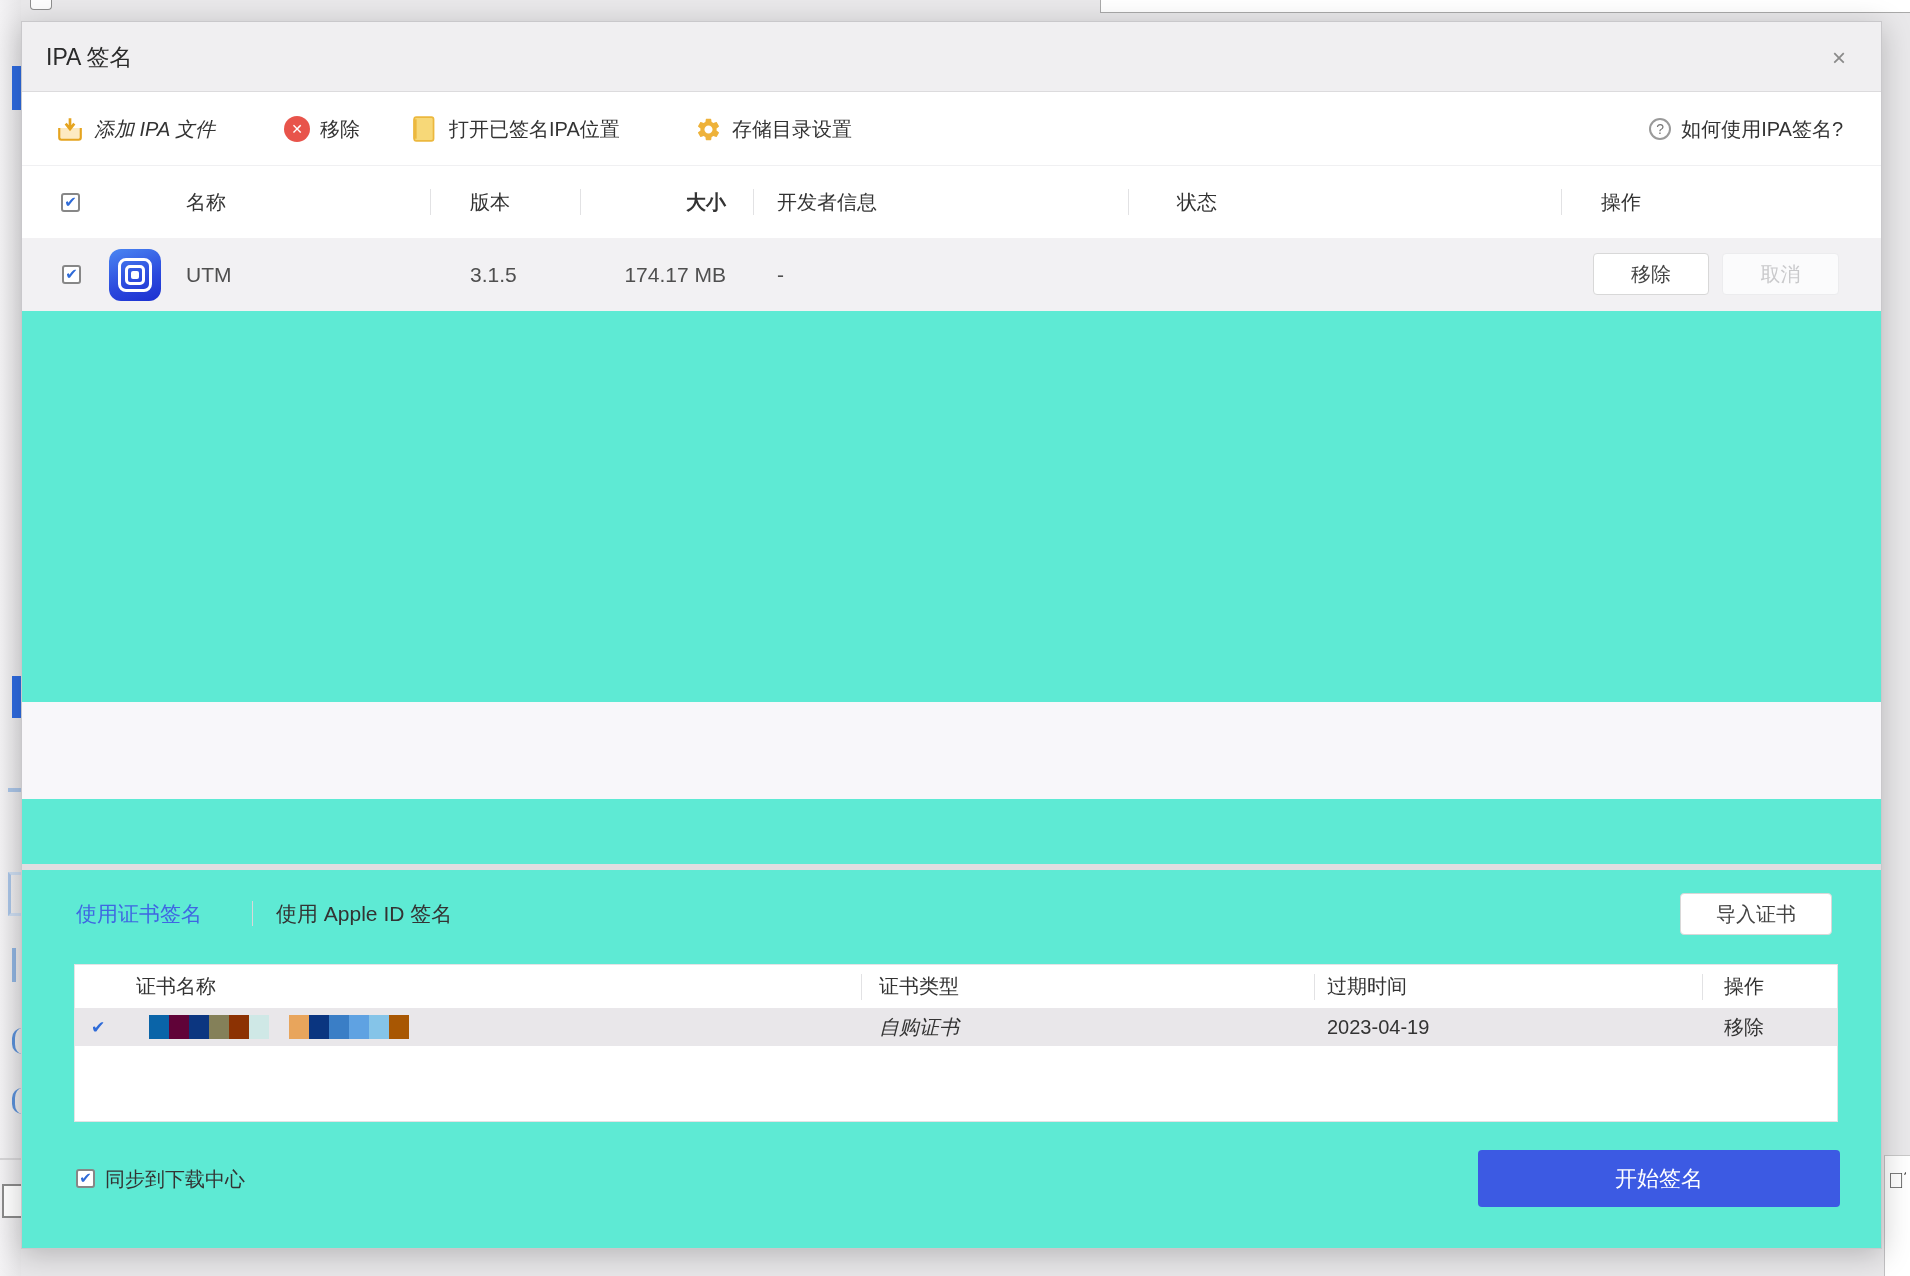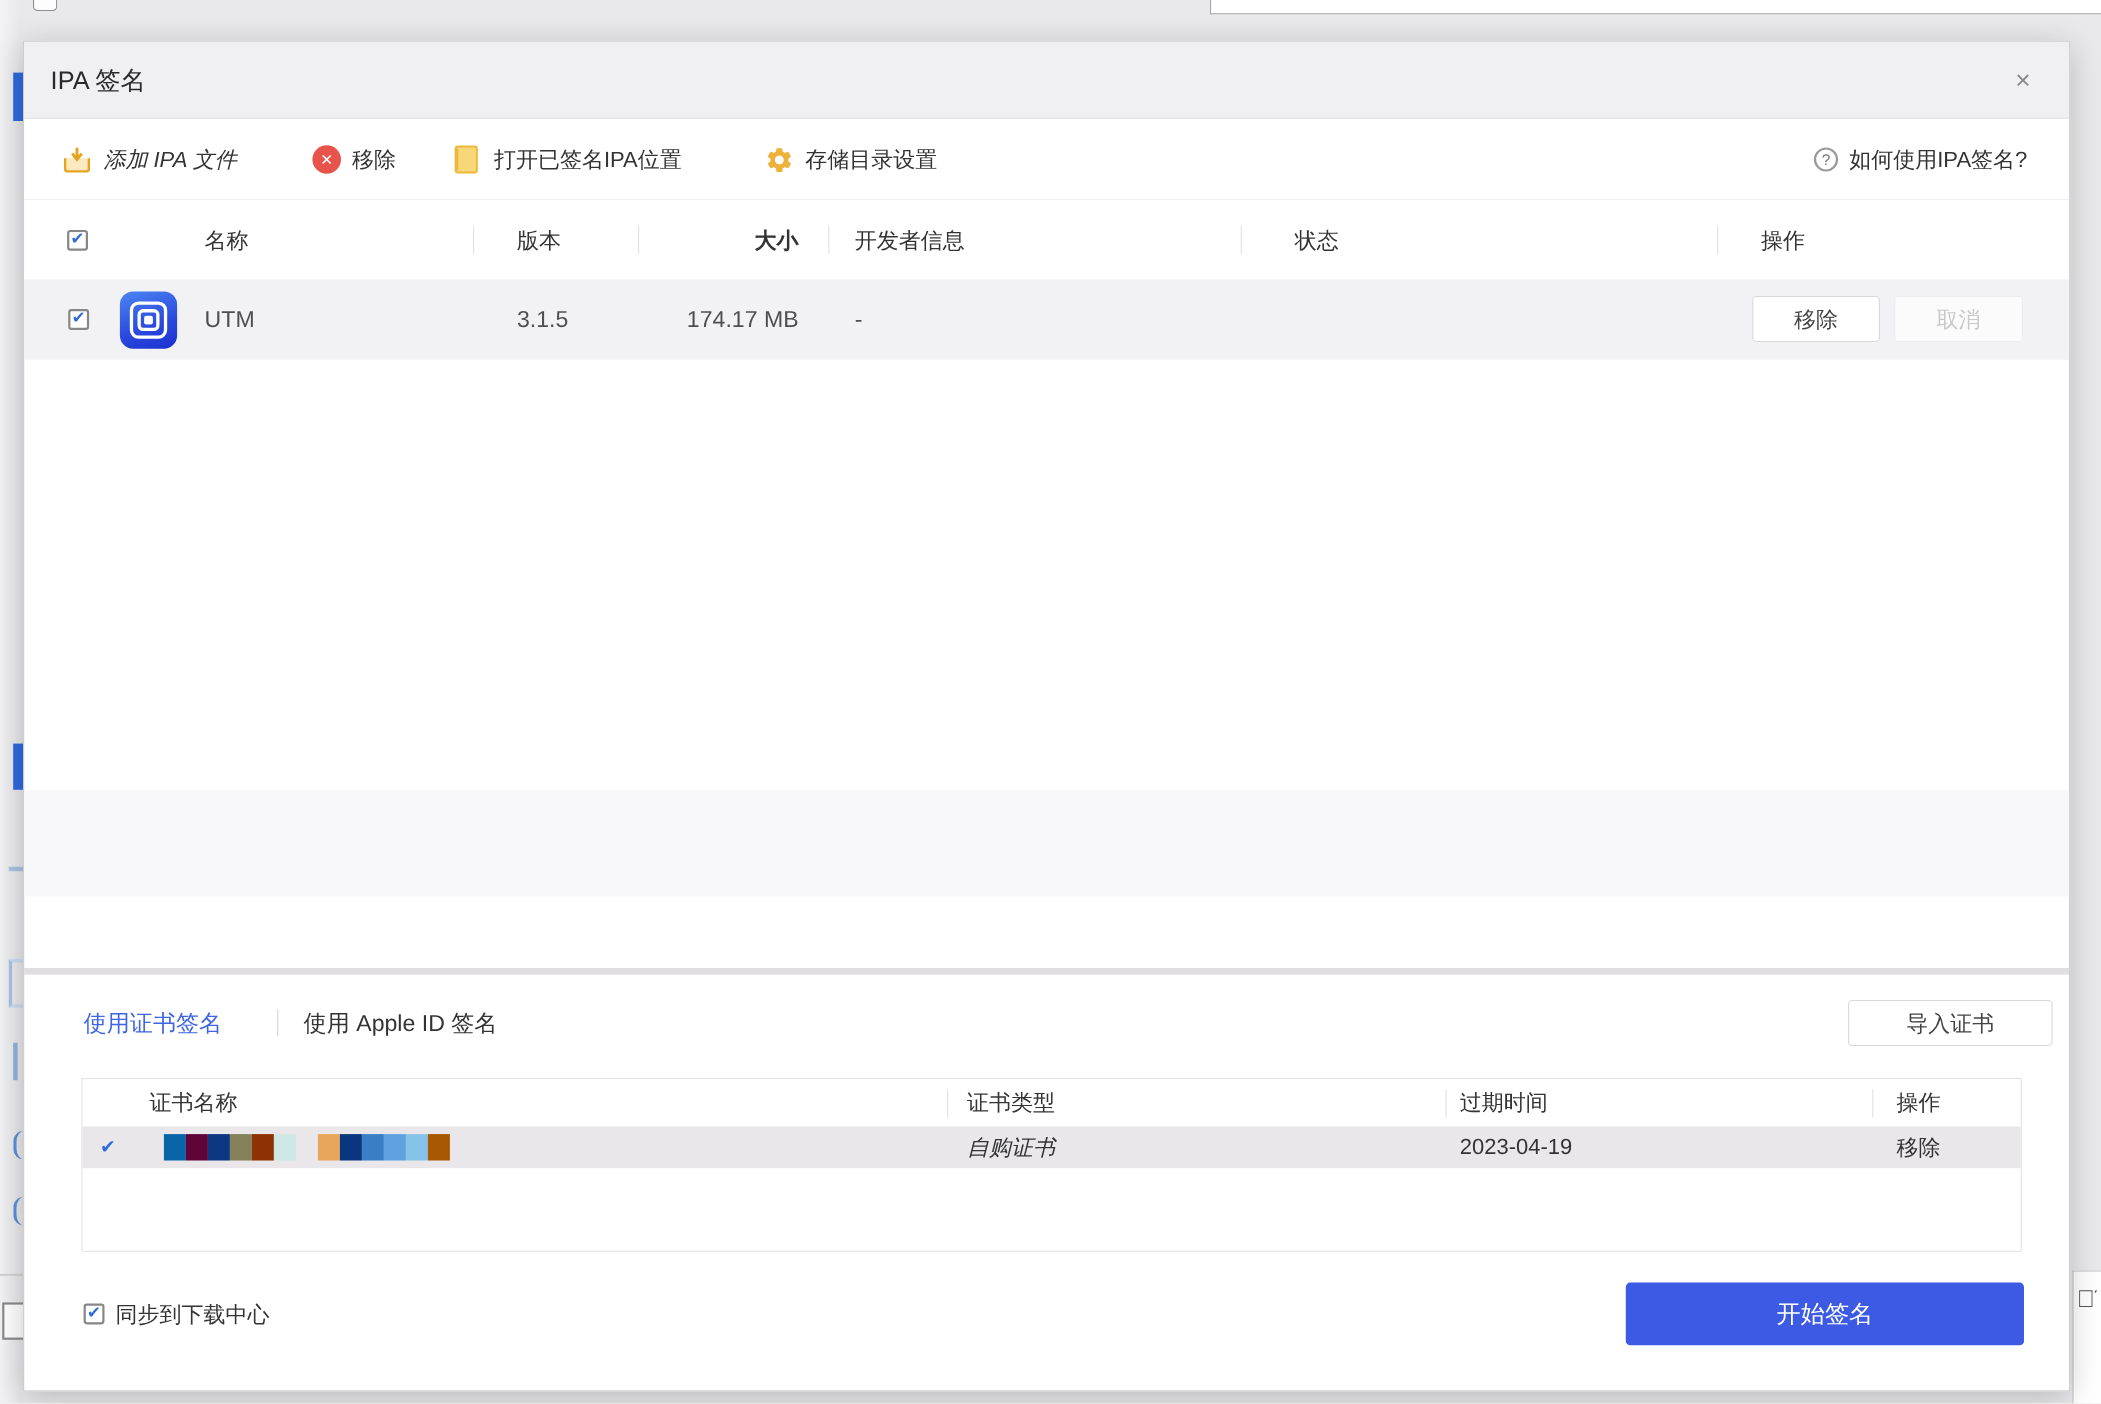--- a/index.html
+++ b/index.html
@@ -19,22 +19,22 @@
   .bg-bracket { left:8px; top:872px; width:14px; height:44px;
     border-left:3px solid #a9c4e6; border-top:3px solid #ccdcf0; border-bottom:3px solid #ccdcf0; }
   .bg-curve { left:12px; width:12px; height:26px; border-left:3px solid #5b90d8; border-radius:10px 0 0 10px; }
   .bg-bl-line { left:0; top:1158px; width:30px; height:2px; background:#d5d4d6; }
   .bg-bl-box { left:2px; top:1184px; width:24px; height:34px; background:#fff; border:2px solid #8a8a8a; }
   .bg-br-strip { left:1884px; top:1155px; width:26px; height:121px; background:#fff;
     border-left:1px solid #c2c1c3; border-top:1px solid #c9c9c9; }
   .bg-br-glyph { left:1888px; top:1168px; width:18px; height:30px; color:#555; font-size:22px; overflow:hidden; }
 
   
-  .dialog { left:21px; top:21px; width:1861px; height:1228px; background:#ffffff;
-    border:1px solid #c9c8cb; box-shadow:0 6px 28px rgba(0,0,0,.22);margin-top:16px; }
+  .dialog { left:21px; top:21px; width:1861px; height:1228px; background:#5eead4;
+    border:1px solid #c9c8cb; box-shadow:0 6px 28px rgba(0,0,0,.22); }
   .dialog .abs { position:absolute; }
 
   .titlebar { left:0; top:0; width:100%; height:70px; background:#f0eff1; border-bottom:1px solid #dcdbdd; }
   .title { left:24px; top:0; height:70px; line-height:70px; font-size:23px; color:#2a2a2a; }
   .close-x { right:24px; top:18px; width:36px; height:36px; text-align:center; line-height:36px;
     font-size:24px; color:#8a8a8a; cursor:pointer; }
 
   .toolbar { left:0; top:70px; width:100%; height:74px; background:#fff; border-bottom:1px solid #f0f0f2; }
   .tbtn { top:0; height:74px; display:flex; align-items:center; gap:10px; font-size:20px; color:#333; cursor:pointer; }
   .tbtn svg { display:block; }
@@ -65,21 +65,21 @@
   .utm-core { width:8px; height:8px; background:#fff; border-radius:2px; }
 
   .btn { border-radius:4px; font-size:20px; display:flex; align-items:center; justify-content:center; cursor:pointer; }
   .btn-plain { background:#fff; border:1px solid #d8d8d8; color:#444; }
   .btn-disabled { background:#fbfbfc; border:1px solid #ececee; color:#c9c9cb; cursor:default; }
 
   
   .tab { top:871px; height:41px; display:flex; align-items:center; font-size:21px; cursor:pointer; }
   .tab-active { color:#3f66e2; }
   .tab-divider { top:879px; width:1px; height:25px; background:#d8d8d8; }
-  .import-btn { left:1658px; top:871px; width:186px; height:42px; }
+  .import-btn { left:1658px; top:871px; width:152px; height:42px; }
 
   .cert-table { left:52px; top:942px; width:1764px; height:158px; border:1px solid #e4e3e5; background:#fff; }
   .cert-head { position:absolute; left:0; top:0; width:100%; height:43px; font-size:20px; color:#333; }
   .cert-head .cell { position:absolute; top:0; height:100%; display:flex; align-items:center; }
   .cert-row { position:absolute; left:0; top:43px; width:100%; height:38px; background:#e9e7ea; font-size:20px; color:#333; }
   .cert-row .cell { position:absolute; top:0; height:100%; display:flex; align-items:center; }
   .cert-check { color:#2f6bd8; font-size:17px; font-weight:bold; }
   .blocks { display:flex; }
   .blocks span { width:20px; height:24px; display:block; }
 

